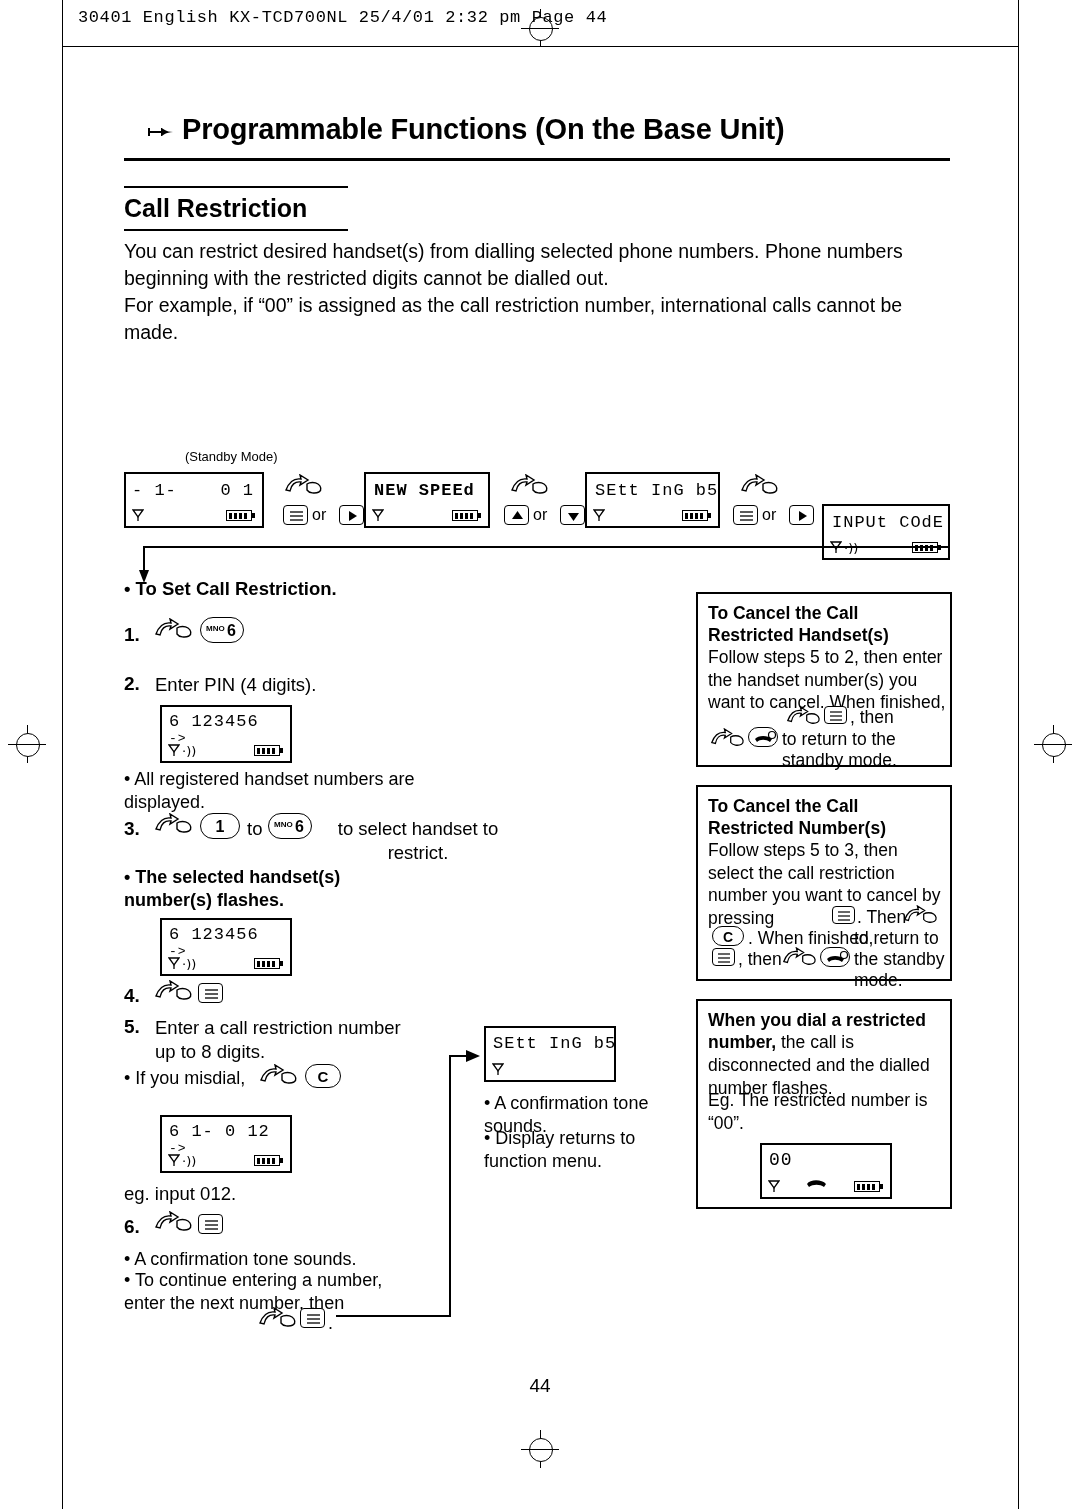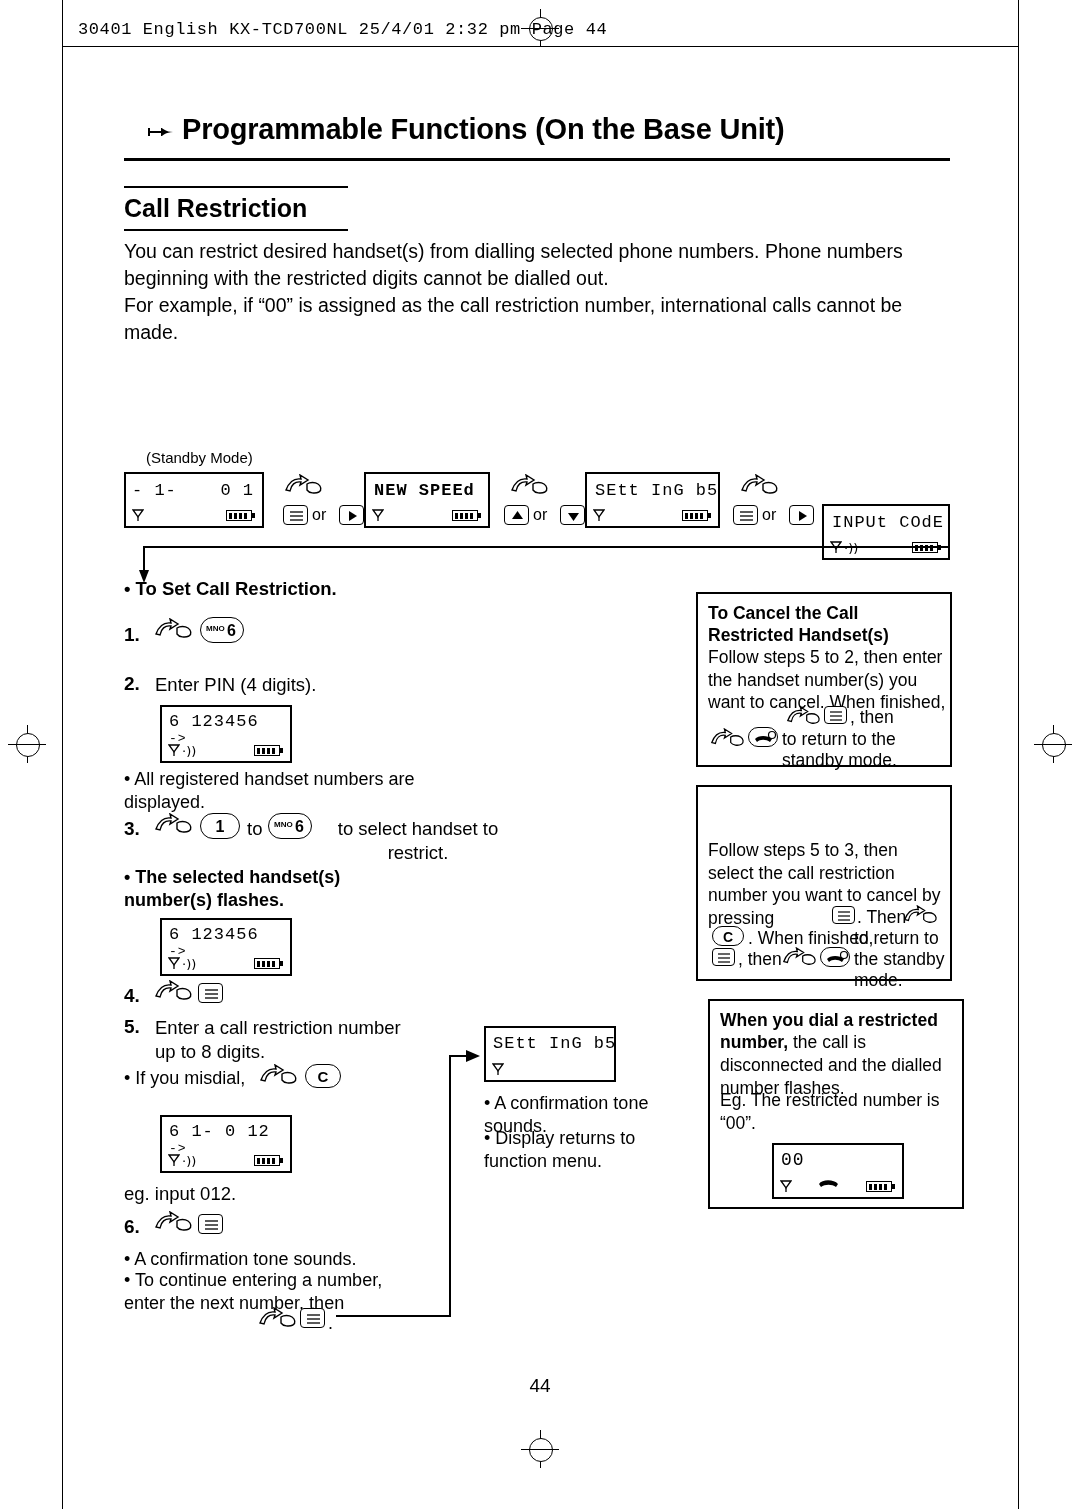--- a/index.html
+++ b/index.html
@@ -45,21 +45,21 @@
     background: #fff;
   }
   .reg-top   { left: 521px; top: 9px; }
   .reg-bottom{ left: 521px; top: 1430px; }
   .reg-left  { left: 8px;  top: 725px; }
   .reg-right { left: 1034px;top: 725px; }
 
   
   .header-text {
     position: absolute;
-    left: 78px; top: 20px;
+    left: 78px; top: 8px;
     font-family: "Liberation Mono", monospace;
     font-size: 17px;
     letter-spacing: 0.6px;
     white-space: nowrap;
   }
   .header-rule {
     position: absolute;
     left: 62px; top: 46px;
     width: 956px; height: 1px;
     background: #000;
@@ -153,21 +153,22 @@
     background: repeating-linear-gradient(90deg,#000 0 3px,#fff 3px 5px);
   }
 
   .antenna {
     position: absolute;
     width: 12px; height: 14px;
   }
 
   .standby-label {
     position: absolute;
-    font-size: 15px;
+    font-size: 13px;
+    margin-left: 39px;
   }
 
   
   .hand {
     position: absolute;
     width: 40px; height: 22px;
   }
 
   .key {
     position: absolute;
@@ -605,20 +606,21 @@
   <div class="key" style="left:50px; top:133px; width:30px; height:20px; border-radius:10px;">
     <svg width="30" height="20" viewBox="0 0 30 20">
       <path d="M6 11 C9 7 19 7 23 11 L21 14 C17 11 11 11 8 14 Z" fill="#000"></path>
       <circle cx="23" cy="7" r="3.5" fill="none" stroke="#000" stroke-width="1.2"></circle>
     </svg>
   </div>
   <div style="position:absolute; left:84px; top:135px; font-size:17.5px; width:170px;">to return to the standby mode.</div>
 </div>
 
 <div class="side-box" style="left:696px; top:785px; width:256px; height:196px;">
+  <div class="sb-title" style="width:236px;">To Cancel the Call Restricted Number(s)</div>
   <div class="sb-body" style="top:52px; width:238px;">
     <span>Follow steps 5 to 3, then select the call restriction number you want to cancel by pressing</span>
   </div>
   <div class="key" style="left:134px; top:119px; width:23px; height:18px;">
     <svg width="23" height="18" viewBox="0 0 23 18">
         <g stroke="#000" stroke-width="1.2">
           <line x1="5" y1="5" x2="17" y2="5"></line>
           <line x1="5" y1="9" x2="17" y2="9"></line>
           <line x1="5" y1="13" x2="17" y2="13"></line>
         </g>
@@ -653,21 +655,21 @@
   </div>
   <div class="key" style="left:122px; top:160px; width:30px; height:20px; border-radius:10px;">
     <svg width="30" height="20" viewBox="0 0 30 20">
       <path d="M6 11 C9 7 19 7 23 11 L21 14 C17 11 11 11 8 14 Z" fill="#000"></path>
       <circle cx="23" cy="7" r="3.5" fill="none" stroke="#000" stroke-width="1.2"></circle>
     </svg>
   </div>
   <div style="position:absolute; left:156px; top:141px; font-size:17.5px; width:92px;">to return to the standby mode.</div>
 </div>
 
-<div class="side-box" style="left:696px; top:999px; width:256px; height:210px;margin-left:12px;">
+<div class="side-box" style="left:696px; top:999px; width:256px; height:210px;">
   <div class="sb-title" style="width:240px;">
     <span>When you dial a restricted number,</span>
     <span style="font-weight:normal;">the call is</span>
   </div>
   <div class="sb-body" style="top:53px; width:240px;">disconnected and the dialled number flashes.</div>
   <div class="sb-body" style="top:88px; width:240px;">Eg. The restricted number is “00”.</div>
 
   <div class="lcd" style="left:62px; top:142px; width:132px; height:56px;">
     <div class="lcd-text" style="left:7px; top:5px; font-size:18px;">00</div>
     <div class="antenna" style="left:6px; bottom:4px;">

